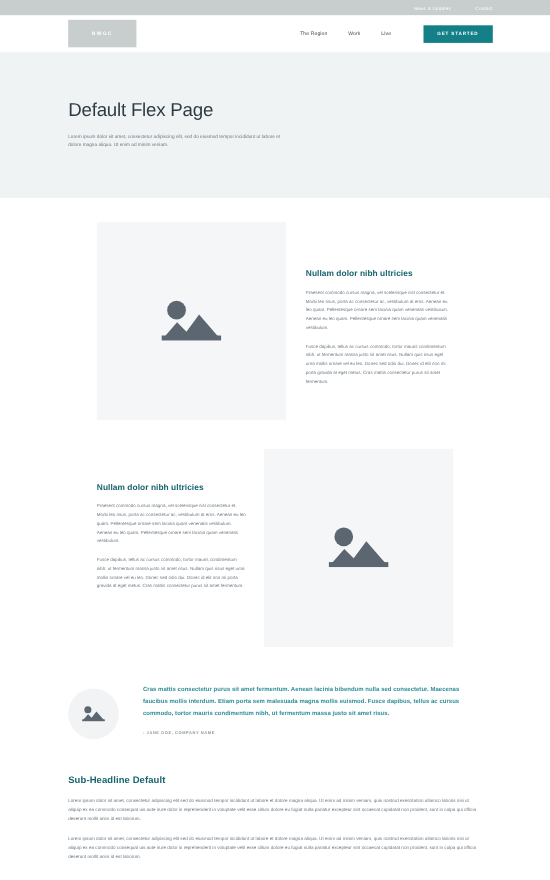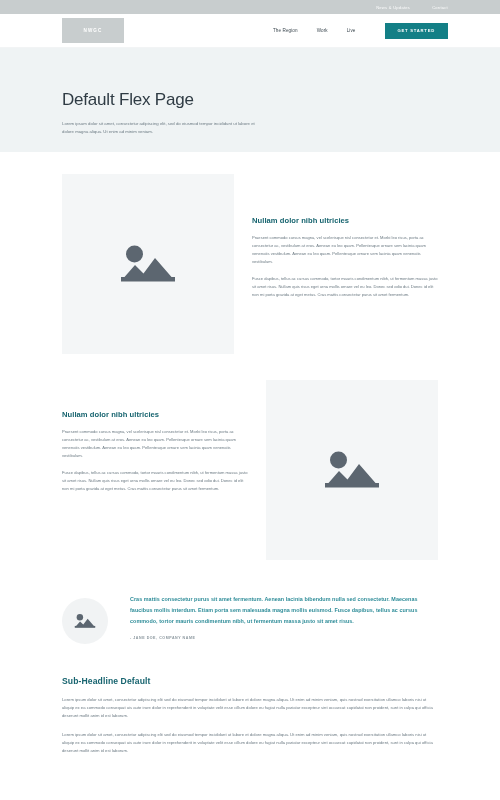--- a/index.html
+++ b/index.html
@@ -80,41 +80,41 @@
     font-weight: bold;
     letter-spacing: 0.75px;
     font-family: "Liberation Sans", sans-serif;
     cursor: pointer;
     white-space: nowrap;
   }
 
   
   .hero {
     background: #eff3f4;
-    height: 104px;
+    height: 132px;
     padding: 42px 60px 0 62px;
   }
   .hero-title {
     font-size: 17px;
     font-weight: normal;
     color: #2f3b44;
     letter-spacing: -0.2px;
     margin-bottom: 10px;
   }
   .hero-text {
     font-size: 4.3px;
     line-height: 1.85;
     color: #6c7a83;
     max-width: 200px;
   }
 
   
   .row {
     display: flex;
-    padding: 0 62px;
+    padding: 0 88px;
     align-items: flex-start;
   }
   .row-img-left { margin-top: 22px; }
   .row-img-right { margin-top: 26px; }
 
   .media {
     width: 172px;
     height: 180px;
     background: #f4f6f7;
     display: flex;

